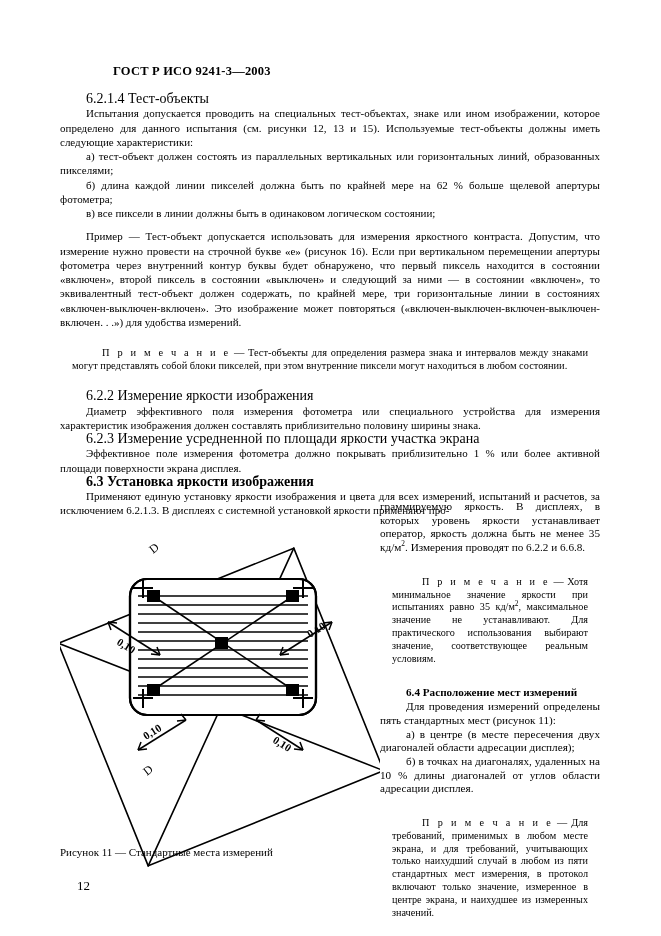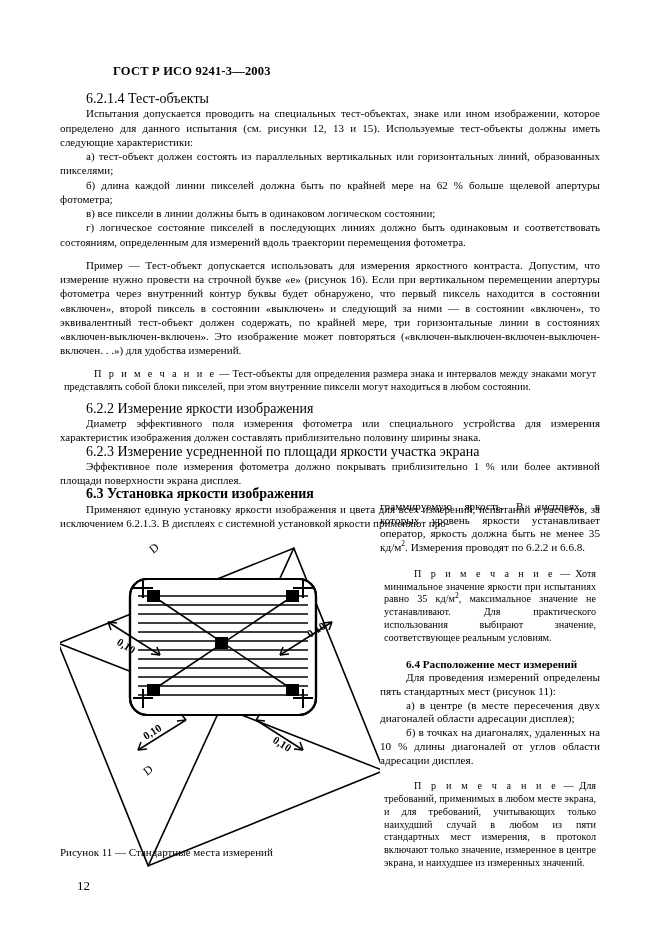--- a/index.html
+++ b/index.html
@@ -49,21 +49,21 @@
     font-size: 14px;
     line-height: 14.25px;
     text-indent: 26px;
     margin: 0;
   }
   .sec.b { font-weight: bold; }
   .note {
     font-size: 10.4px;
     line-height: 13.2px;
     text-align: justify;
-    margin: 4px;
+    margin: 12px;
     text-indent: 30px;
   }
   .sp { height: 9px; }
   .sp2 { height: 5px; }
   .spaced {
     letter-spacing: 2.1px;
   }
   sup { font-size: 7.4px; vertical-align: super; line-height: 0; }
 
   
@@ -112,21 +112,20 @@
 
   <div class="hdr">ГОСТ Р ИСО 9241-3—2003</div>
 
   <div id="body-col">
 
     <div class="sec">6.2.1.4  Тест-объекты</div>
     <p class="ind">Испытания допускается проводить на специальных тест-объектах, знаке или ином изображении, которое определено для данного испытания (см. рисунки 12, 13 и 15). Используемые тест-объекты должны иметь следующие характеристики:</p>
     <p class="ind">а)  тест-объект должен состоять из параллельных вертикальных или горизонтальных линий, образованных пикселями;</p>
     <p class="ind">б)  длина каждой линии пикселей должна быть по крайней мере на 62 % больше щелевой апертуры фотометра;</p>
     <p class="ind">в)  все пиксели в линии должны быть в одинаковом логическом состоянии;</p>
-    <p class="ind">г)  логическое состояние пикселей в последующих линиях должно быть одинаковым и соответствовать состояниям, определенным для измерений вдоль траектории перемещения фотометра.</p>
 
     <div class="sp"></div>
 
     <p class="ind">Пример — Тест-объект допускается использовать для измерения яркостного контраста. Допустим, что измерение нужно провести на строчной букве «е» (рисунок 16). Если при вертикальном перемещении апертуры фотометра через внутренний контур буквы будет обнаружено, что первый пиксель находится в состоянии «включен», второй пиксель в состоянии «выключен» и следующий за ними — в состоянии «включен», то эквивалентный тест-объект должен содержать, по крайней мере, три горизонтальные линии в состояниях «включен-выключен-включен». Это изображение может повторяться («включен-выключен-включен-выключен-включен. . .») для удобства измерений.</p>
 
     <div class="sp2"></div>
 
     <p class="note"><span class="spaced">П р и м е ч а н и е</span><span> — Тест-объекты для определения размера знака и интервалов между знаками могут представлять собой блоки пикселей, при этом внутренние пиксели могут находиться в любом состоянии.</span></p>
 
     <div class="sp2"></div>

